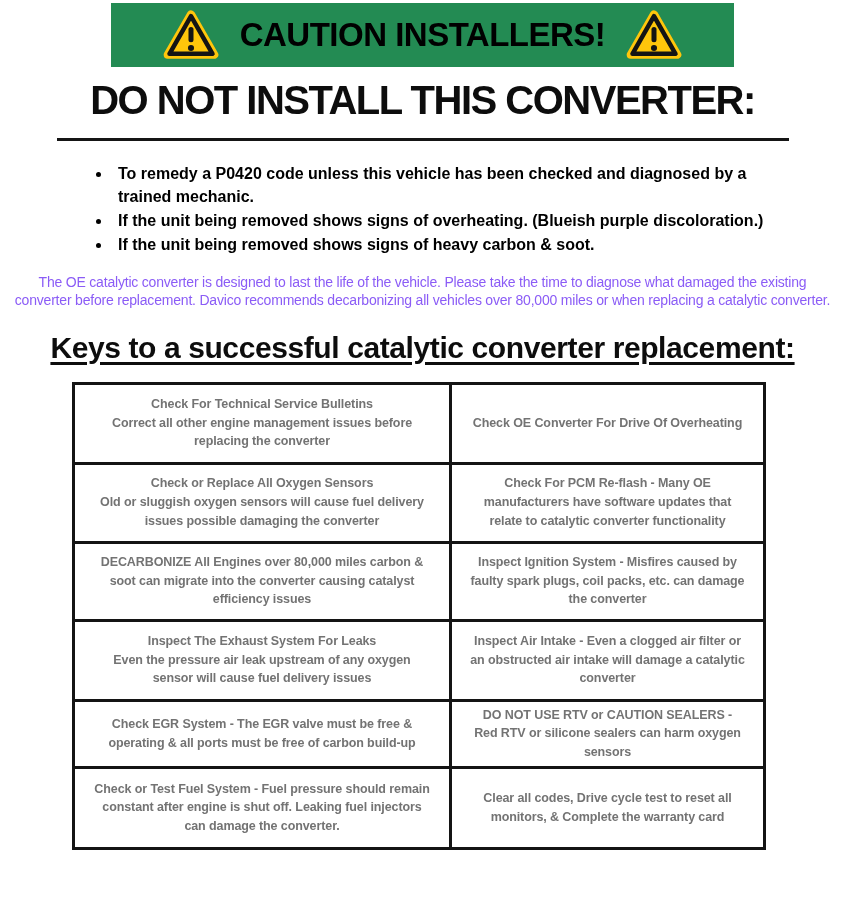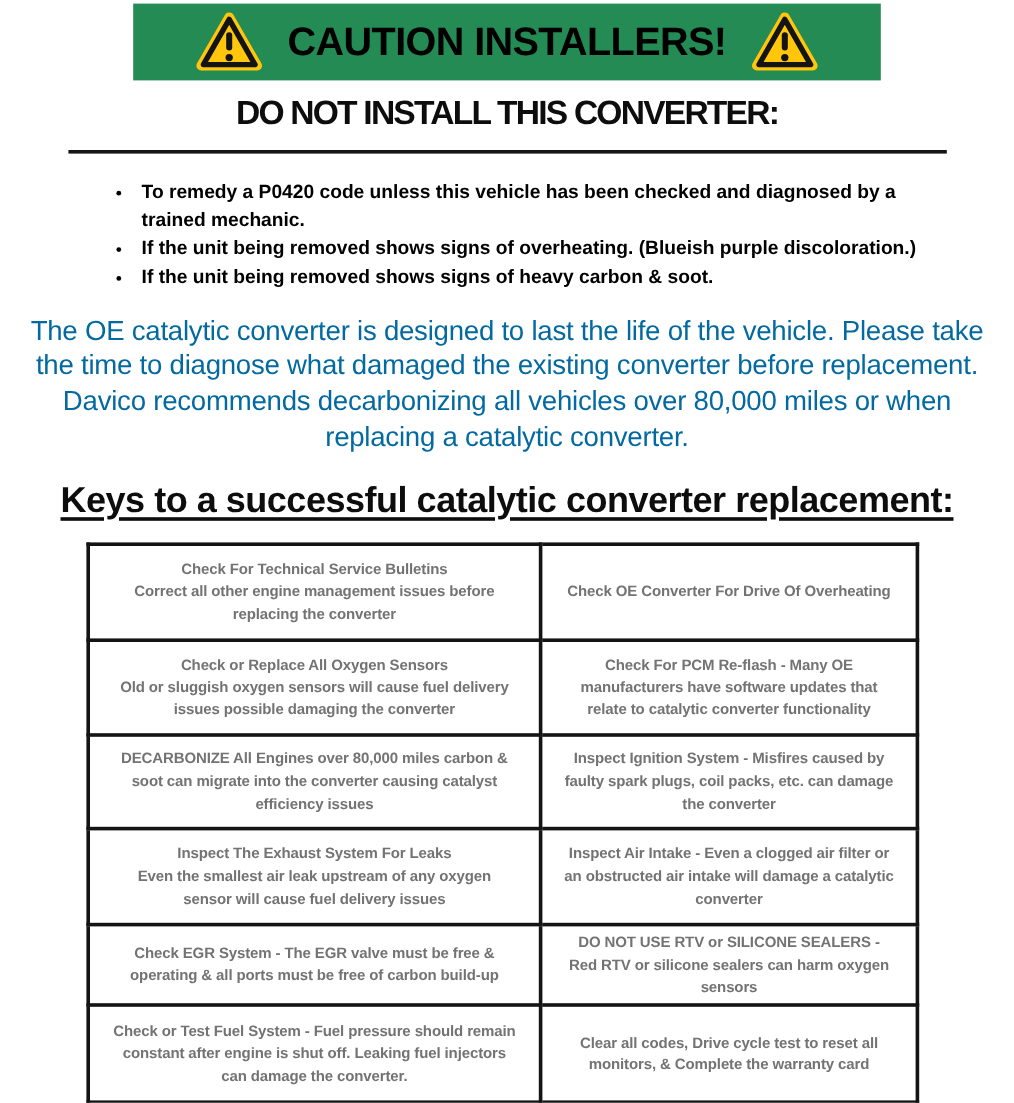--- a/index.html
+++ b/index.html
@@ -18,38 +18,38 @@
   }
   .banner-title{
     margin:0;color:#000000;font-size:33px;font-weight:800;
     letter-spacing:-0.5px;white-space:nowrap;
   }
   .tri{display:inline-flex;line-height:0;}
 
   
   .main-title{
     margin:12px 0 0;text-align:center;
-    font-size:28px;font-weight:900;letter-spacing:-1.5px;color:#0d0d0d;
+    font-size:40px;font-weight:900;letter-spacing:-1.5px;color:#0d0d0d;
     line-height:1.05;
   }
 
   
   .rule{width:732px;height:3px;background:#151515;margin:17px auto 0;}
 
   
   .bullets{
     margin:21px 60px 0 90px;padding:0 0 0 22px;
     font-size:16px;font-weight:700;line-height:1.44;color:#000000;
   }
   .bullets li{margin:0 0 1px;padding-left:6px;}
 
   
   .para{
     width:816px;margin:17px auto 0;text-align:center;
-    font-size:23px;font-weight:400;line-height:1.3;color:#0369a1;
+    font-size:14px;font-weight:400;line-height:1.3;color:#8b5cf6;
     letter-spacing:-0.2px;
   }
 
   
   .keys-heading{
     margin:21px 0 0;text-align:center;
     font-size:30px;font-weight:800;letter-spacing:-0.4px;color:#0d0d0d;
     text-decoration:underline;text-decoration-thickness:2.5px;text-underline-offset:4px;
   }
 
@@ -119,26 +119,26 @@
         <td class="col-left">Check or Replace All Oxygen Sensors
 Old or sluggish oxygen sensors will cause fuel delivery issues possible damaging the converter</td>
         <td>Check For PCM Re-flash - Many OE manufacturers have software updates that relate to catalytic converter functionality</td>
       </tr>
       <tr class="r3">
         <td class="col-left">DECARBONIZE All Engines over 80,000 miles carbon &amp; soot can migrate into the converter causing catalyst efficiency issues</td>
         <td>Inspect Ignition System - Misfires caused by faulty spark plugs, coil packs, etc. can damage the converter</td>
       </tr>
       <tr class="r4">
         <td class="col-left">Inspect The Exhaust System For Leaks
-Even the smallest air leak upstream of any oxygen sensor will cause fuel delivery issues</td>
+Even the pressure air leak upstream of any oxygen sensor will cause fuel delivery issues</td>
         <td>Inspect Air Intake - Even a clogged air filter or an obstructed air intake will damage a catalytic converter</td>
       </tr>
       <tr class="r5">
         <td class="col-left">Check EGR System - The EGR valve must be free &amp; operating &amp; all ports must be free of carbon build-up</td>
-        <td>DO NOT USE RTV or SILICONE SEALERS - Red RTV or silicone sealers can harm oxygen sensors</td>
+        <td>DO NOT USE RTV or CAUTION SEALERS - Red RTV or silicone sealers can harm oxygen sensors</td>
       </tr>
       <tr class="r6">
         <td class="col-left">Check or Test Fuel System - Fuel pressure should remain constant after engine is shut off.  Leaking fuel injectors can damage the converter.</td>
         <td>Clear all codes,  Drive cycle test to reset all monitors, &amp; Complete the warranty card</td>
       </tr>
     </tbody>
   </table>
 
 </div>
 

